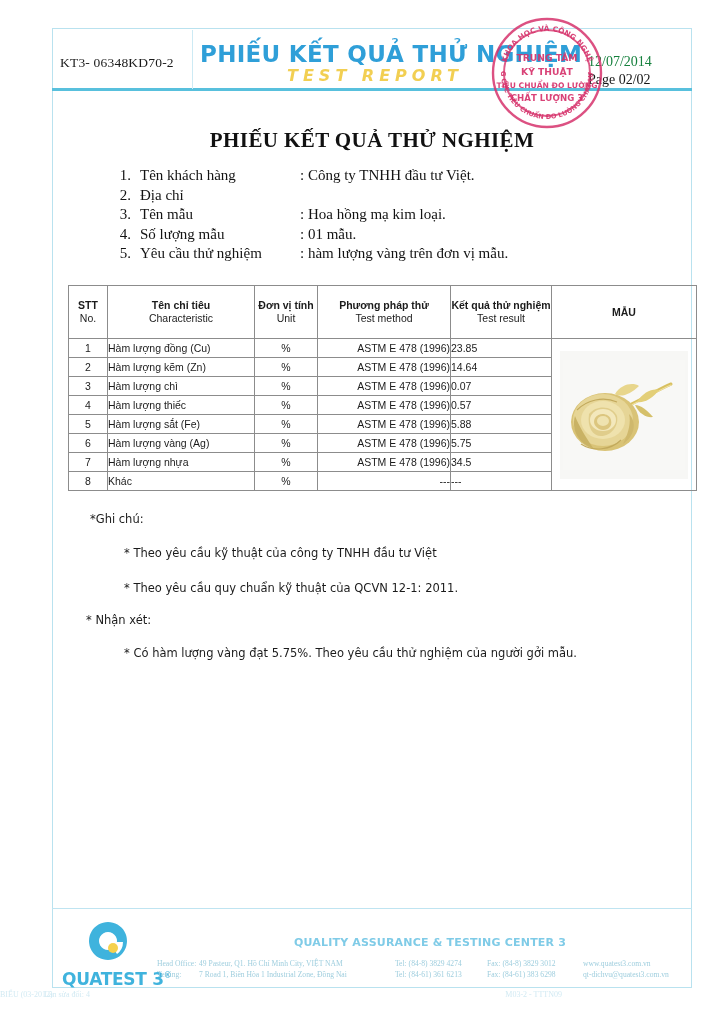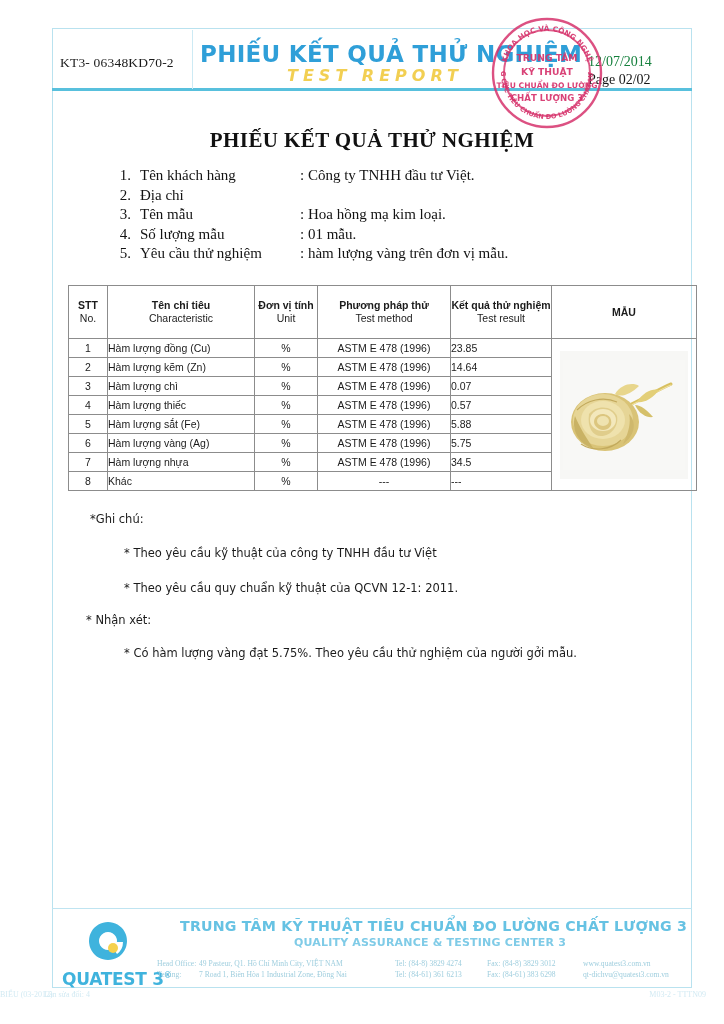--- a/index.html
+++ b/index.html
@@ -169,21 +169,21 @@
     vertical-align: middle;
     text-align: center;
     line-height: 13px;
   }
   .th-vn { font-weight: bold; display: block; }
   .th-en { font-weight: normal; display: block; }
   #result-table tbody td { height: 18px; line-height: 18px; }
   .c-stt { width: 38px; text-align: center; }
   .c-name { width: 146px; text-align: left; padding-left: 9px; }
   .c-unit { width: 62px; text-align: center; }
-  .c-method { width: 132px; text-align: center; }
+  .c-method { width: 132px; text-align: right; }
   .c-result { width: 100px; text-align: left; }
   .c-sample { width: 144px; }
   .sample-cell { vertical-align: middle; text-align: center; padding: 4px 0; }
 
   
   .rose-box {
     width: 128px;
     height: 128px;
     margin: 0 auto;
     background: #f7f7f5;
@@ -277,21 +277,21 @@
   .meta {
     position: absolute;
     top: 990px;
     font-family: "Liberation Serif", serif;
     font-size: 8px;
     color: #d2eaf3;
     white-space: nowrap;
   }
   #meta-left   { left: 44px; }
   #meta-center { left: 0; width: 724px; }
-  #meta-right  { left: 0; width: 706px; text-align: right; }
+  #meta-right  { left: 0; width: 562px; text-align: right; }
 </style>
 </head>
 <body>
 
 <div id="page-frame"></div>
 <div id="header-band"></div>
 <div id="header-vline"></div>
 
 <div id="doc-code">KT3- 06348KD70-2</div>
 <div id="title-main">PHIẾU KẾT QUẢ THỬ NGHIỆM</div>
@@ -475,21 +475,20 @@
 <div id="footer-rule"></div>
 <div id="footer">
   <div id="logo-mark">
     <svg width="42" height="42" viewBox="0 0 42 42">
       <path d="M21 2 a19 19 0 1 1 -0.01 0 Z M21 12 a9 9 0 1 0 0.01 0 Z" fill="#3fb3dd" fill-rule="evenodd"></path>
       <path d="M22 22 L36 22 A15 15 0 0 1 30 34 Z" fill="#ffffff"></path>
       <circle cx="26" cy="28" r="5" fill="#f5d14e"></circle>
     </svg>
   </div>
   <div id="logo-word"><span>QUATEST 3</span><sup>®</sup></div>
-  <div id="footer-title">TRUNG TÂM KỸ THUẬT TIÊU CHUẨN ĐO LƯỜNG CHẤT LƯỢNG 3</div>
   <div id="footer-subtitle">QUALITY ASSURANCE &amp; TESTING CENTER 3</div>
 
   <div class="addr-row" id="addr-row-1">
     <span class="a-label">Head Office:</span>
     <span class="a-addr">49 Pasteur, Q1. Hồ Chí Minh City, VIỆT NAM</span>
     <span class="a-tel">Tel: (84-8)  3829 4274</span>
     <span class="a-fax">Fax: (84-8)  3829 3012</span>
     <span class="a-web">www.quatest3.com.vn</span>
   </div>
   <div class="addr-row" id="addr-row-2">

